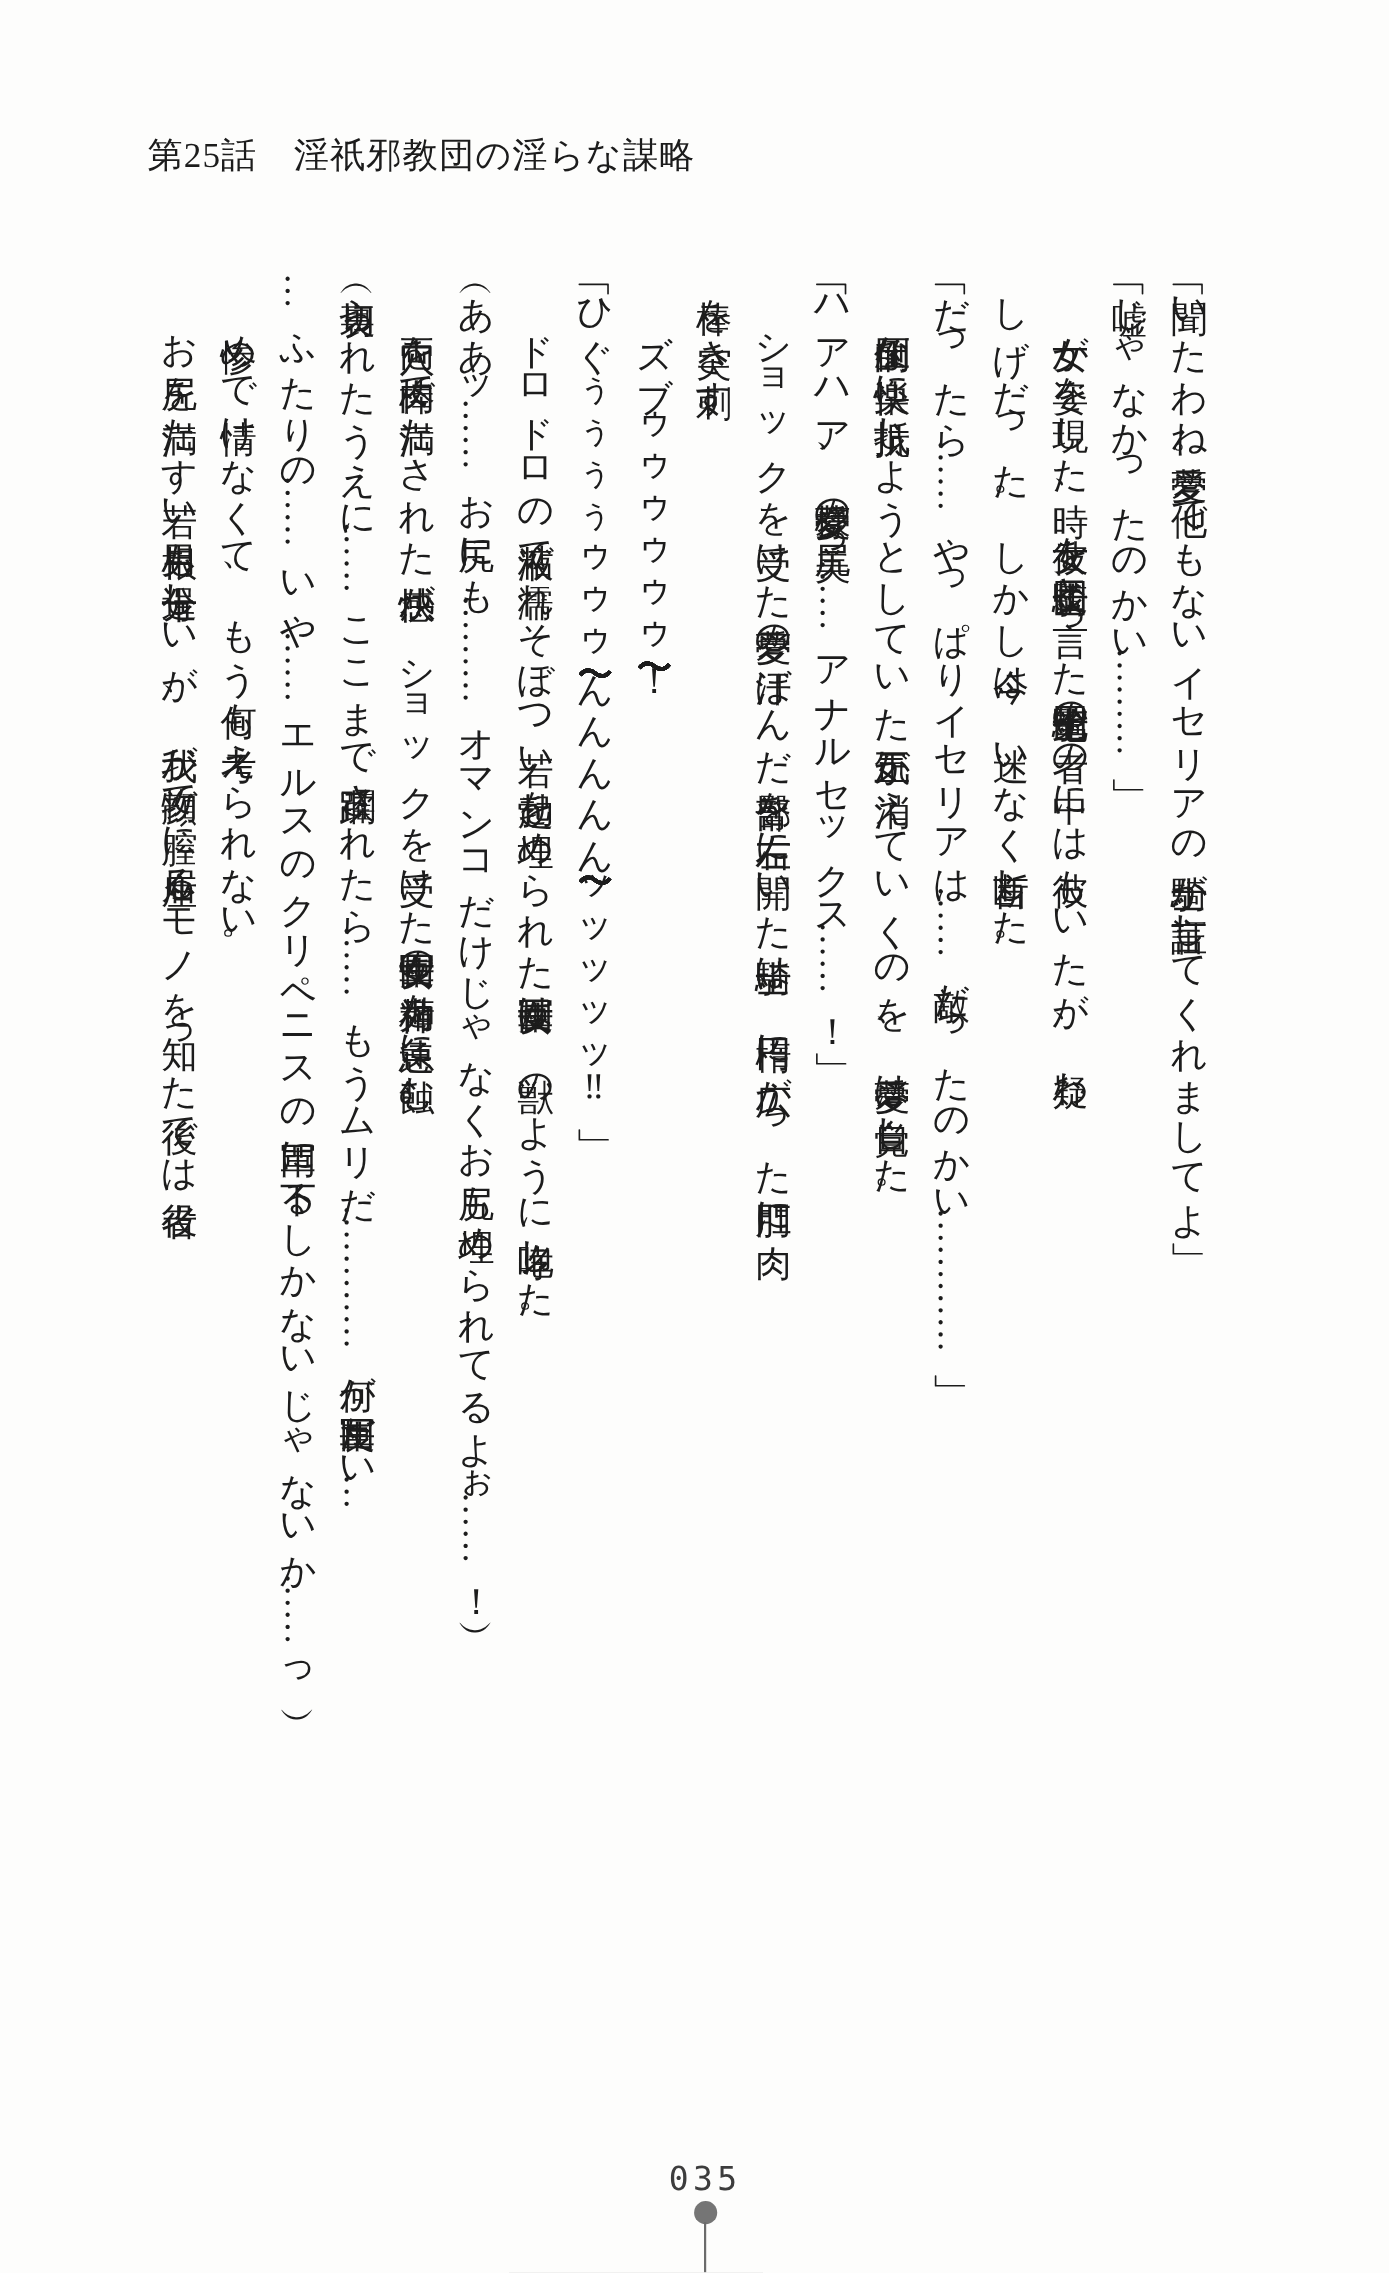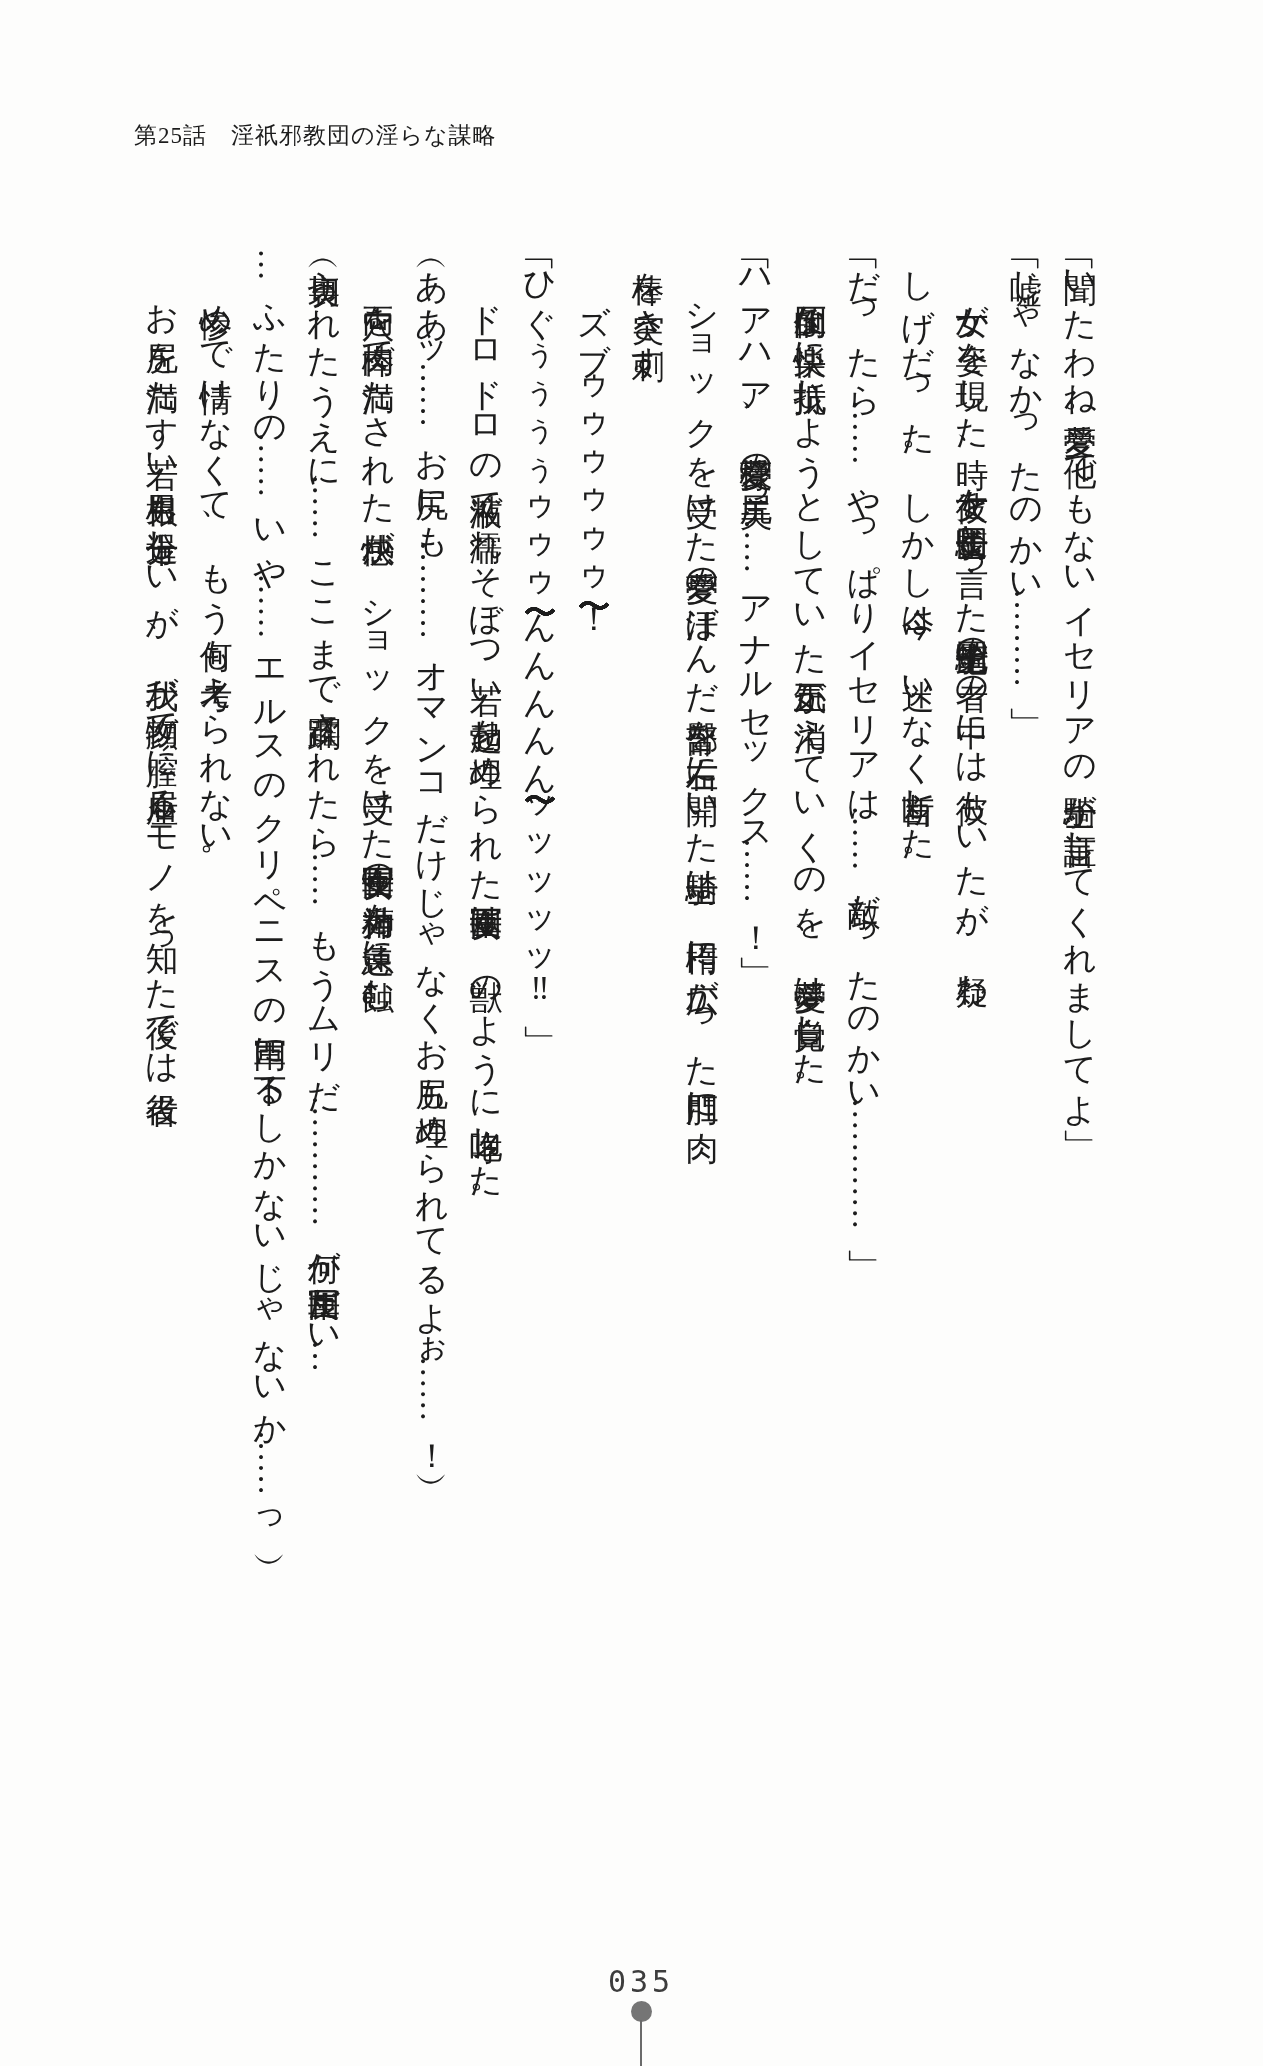--- a/index.html
+++ b/index.html
@@ -10,21 +10,21 @@
     margin: 0 auto;
     background: #fdfdfc;
     overflow: hidden;
     font-family: "Liberation Serif", serif;
     color: #1c1c1c;
   }
   .chapter-heading {
     position: absolute;
     left: 134px;
     top: 120px;
-    font-size: 23px;
+    font-size: 32px;
     letter-spacing: 1px;
     white-space: pre;
   }
   .text-block {
     position: absolute;
     top: 248px;
     right: 156px;
     height: 1336px;
     writing-mode: vertical-rl;
     text-orientation: mixed;

